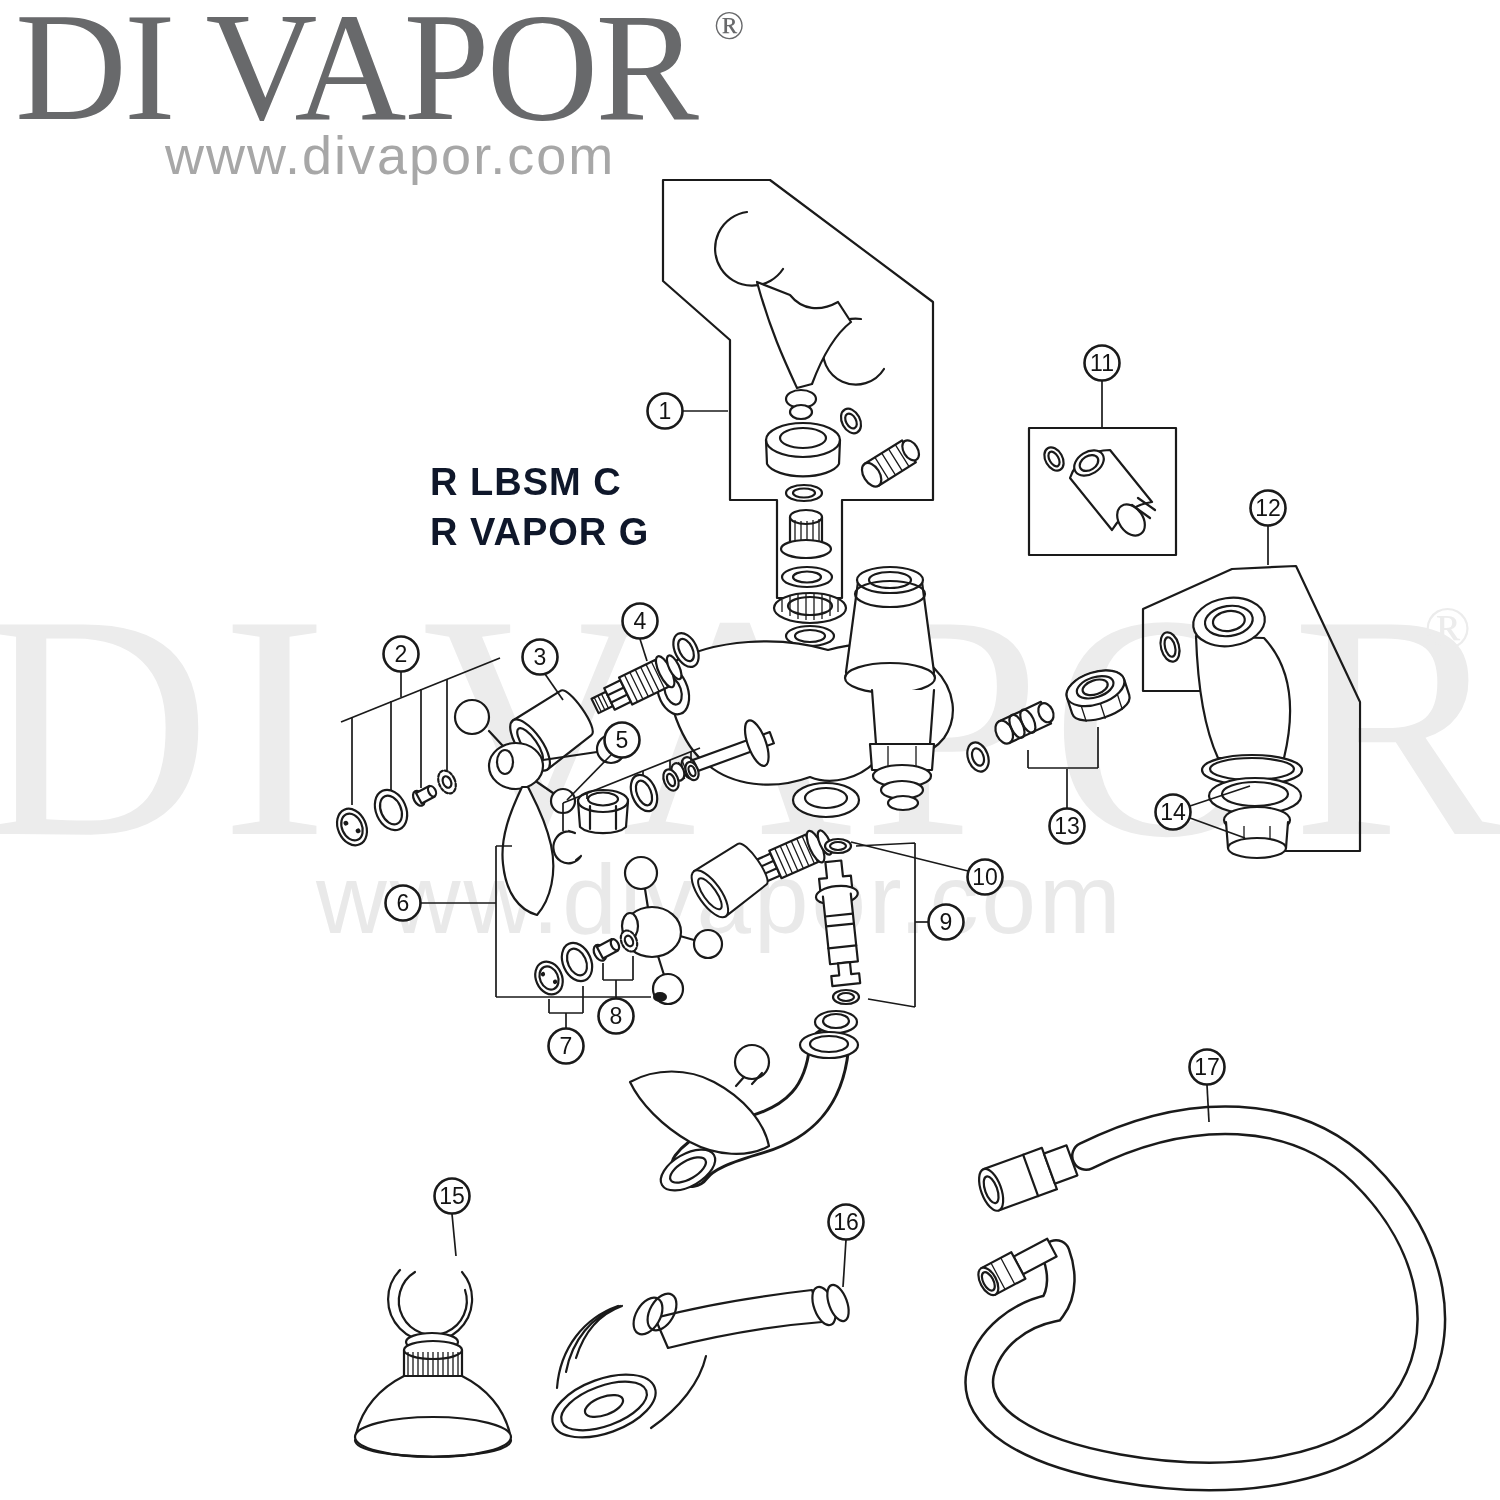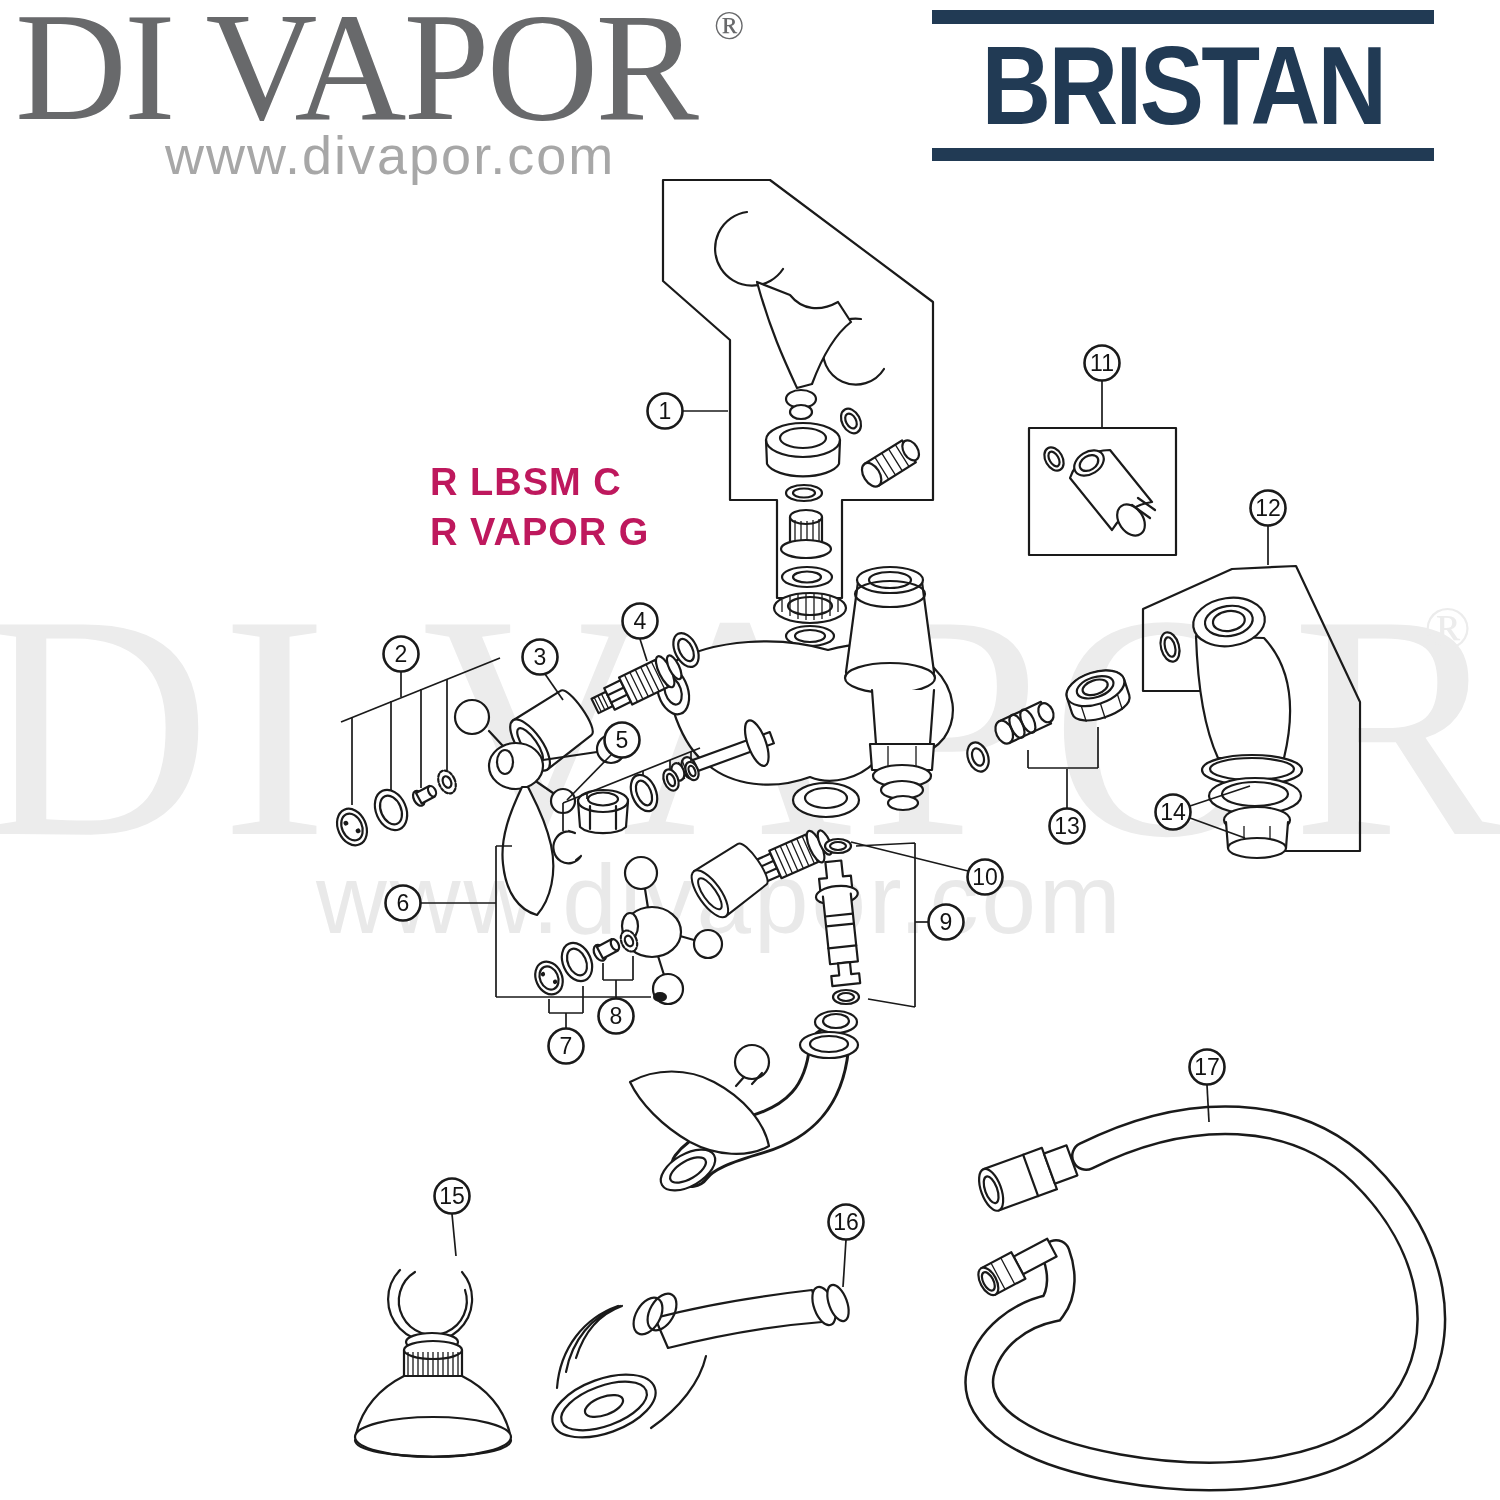--- a/index.html
+++ b/index.html
@@ -24,21 +24,21 @@
   .dv-url{position:absolute;left:165px;top:128px;font-size:54px;letter-spacing:2px;
     color:var(--url-gray);z-index:3;line-height:1;white-space:nowrap;}
   .bristan{position:absolute;left:932px;top:10px;width:502px;z-index:3;}
   .bristan .bar{height:14px;background:var(--navy);}
   .bristan .bar2{height:13px;background:var(--navy);margin-top:6px;}
   .bristan .word{font-size:112px;font-weight:700;color:var(--navy);line-height:1;
     letter-spacing:-3px;text-align:center;transform:scaleX(0.86);transform-origin:center;
     margin:6px 0 0 0;white-space:nowrap;}
   
   .code{position:absolute;left:430px;font-size:38px;font-weight:700;letter-spacing:1px;
-    color:#be185d;z-index:3;line-height:1;white-space:nowrap;}
+    color:#0f172a;z-index:3;line-height:1;white-space:nowrap;}
   .code1{top:463px;} .code2{top:513px;}
   
   svg.art{position:absolute;left:0;top:0;z-index:2;}
   .ln{stroke:var(--line);stroke-width:2.2;fill:none;stroke-linecap:round;stroke-linejoin:round;}
   .wh{fill:#fff;}
   .dk{fill:var(--line);stroke:none;}
   .hatch{stroke:var(--line);stroke-width:1.3;fill:none;}
   .ld{stroke:var(--line);stroke-width:1.7;fill:none;}
   .hoseO{stroke:var(--line);stroke-width:30;fill:none;stroke-linecap:round;}
   .hoseI{stroke:#fff;stroke-width:25;fill:none;stroke-linecap:round;}
@@ -53,25 +53,20 @@
 <div class="page">
 
   <div class="wm-brand">DI VAPOR</div>
   <div class="wm-reg">®</div>
   <div class="wm-url">www.divapor.com</div>
 
   <div class="dv-logo">DI VAPOR</div>
   <div class="dv-reg">®</div>
   <div class="dv-url">www.divapor.com</div>
 
-  <div class="bristan">
-    <div class="bar"></div>
-    <div class="word">BRISTAN</div>
-    <div class="bar2"></div>
-  </div>
 
   <div class="code code1">R LBSM C</div>
   <div class="code code2">R VAPOR G</div>
 
   <svg class="art" id="art" width="1500" height="1500" viewBox="0 0 1500 1500">
     <defs>
       <g id="cart">
         <path class="wh ln" d="M-50,-8 L-34,-8 L-34,8 L-50,8 Z"></path>
         <path class="hatch" d="M-47,-8 V8 M-43,-8 V8 M-39,-8 V8"></path>
         <path class="wh ln" d="M-34,-12 L-16,-12 L-16,12 L-34,12 Z"></path>

